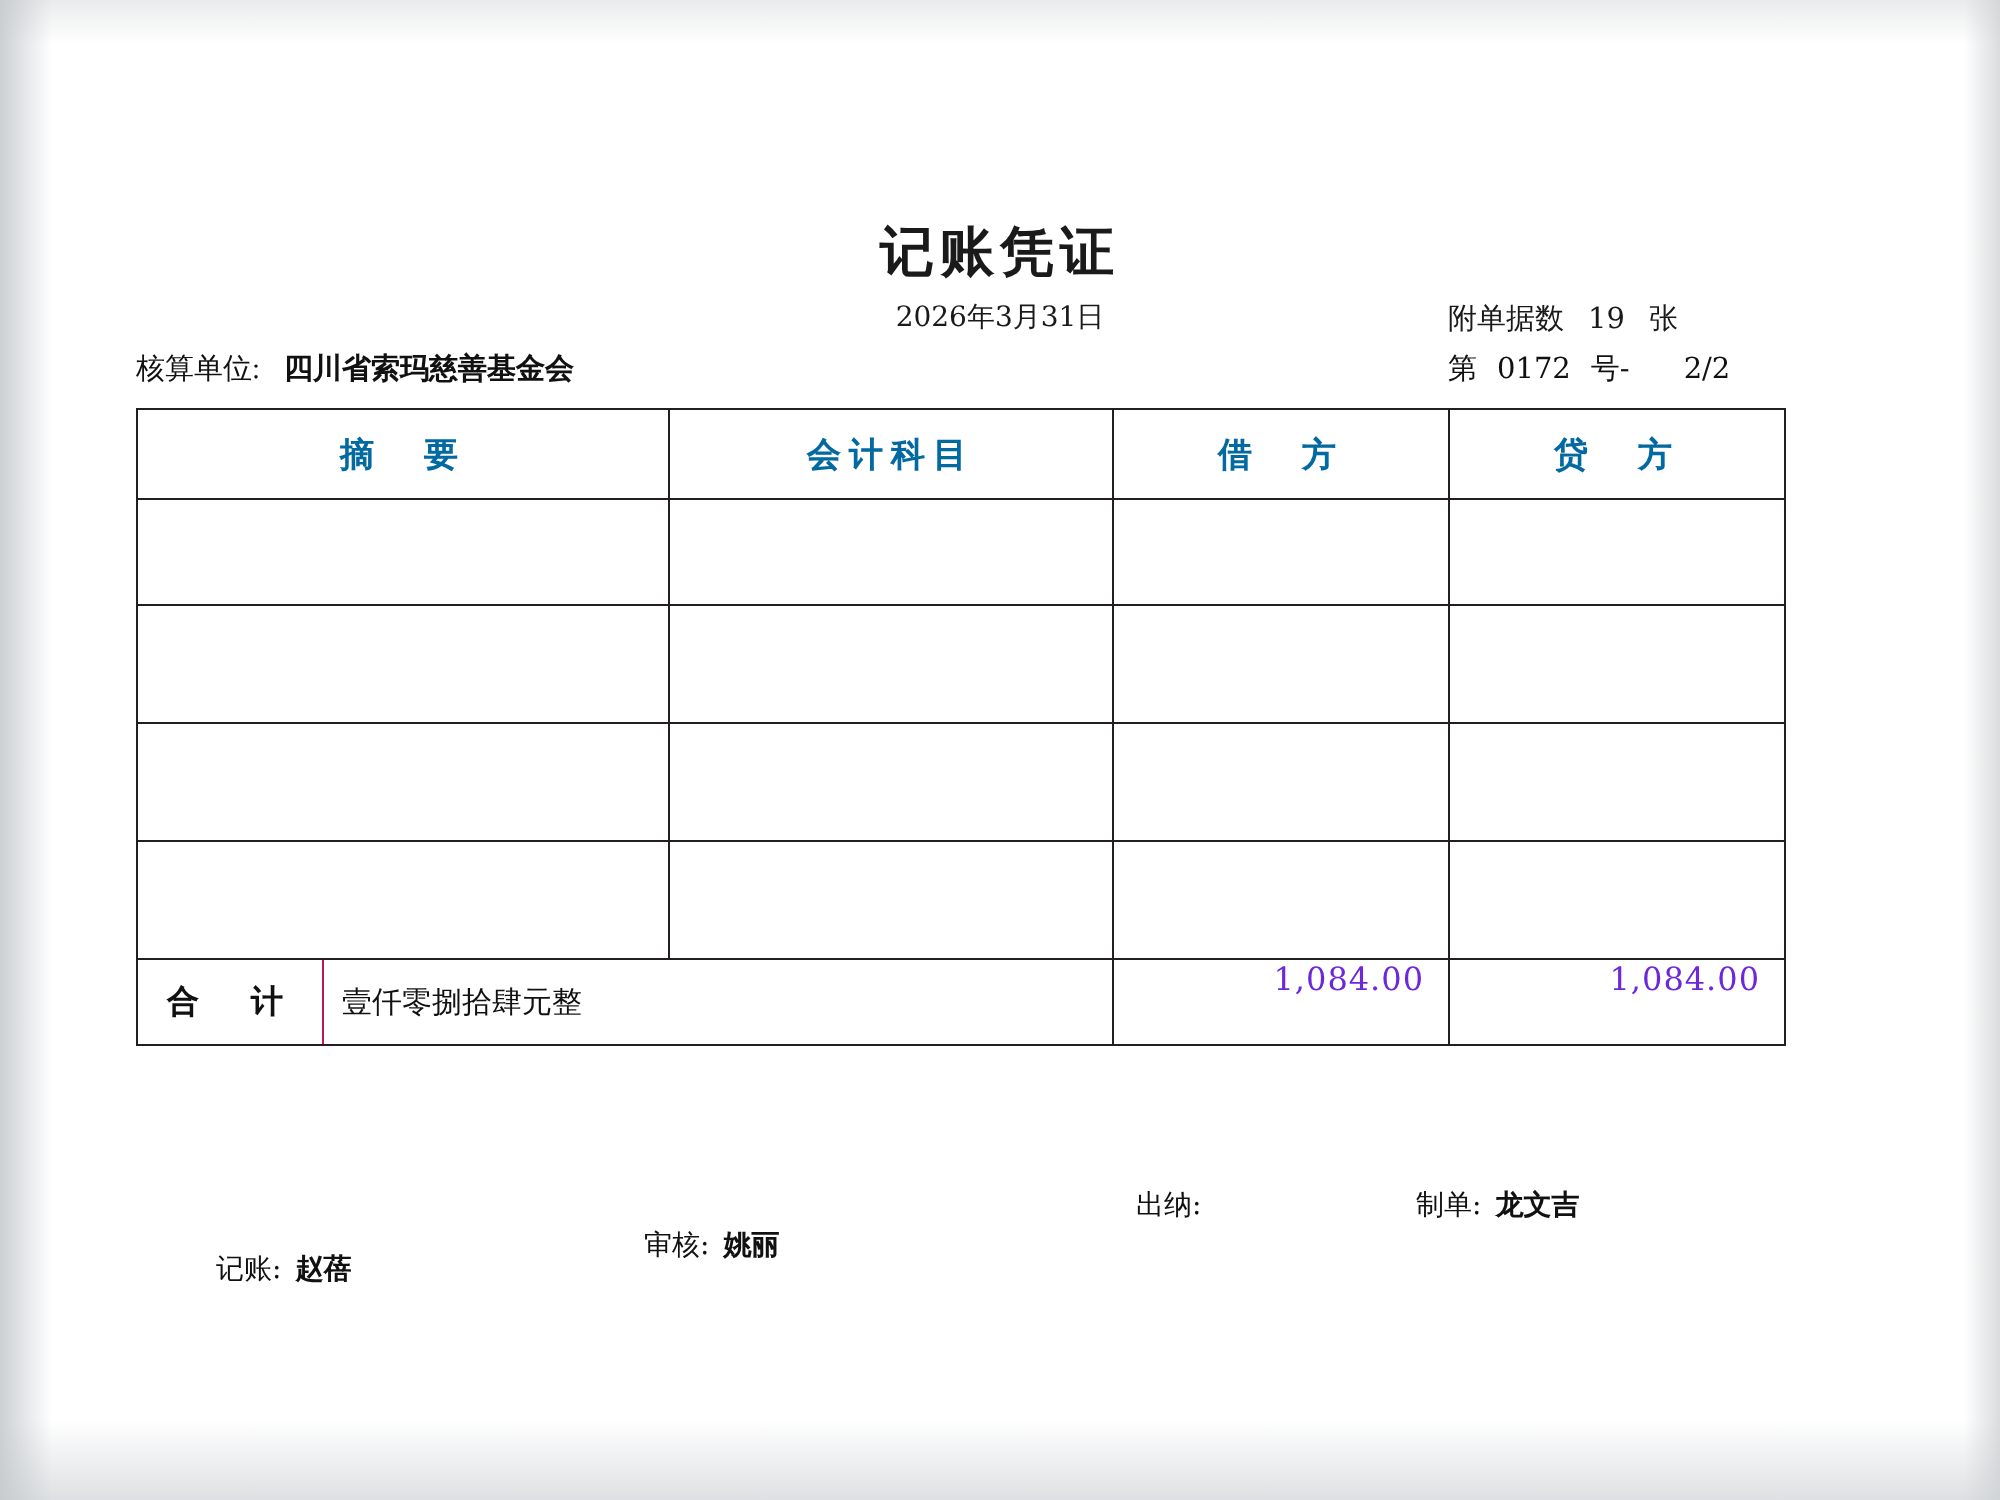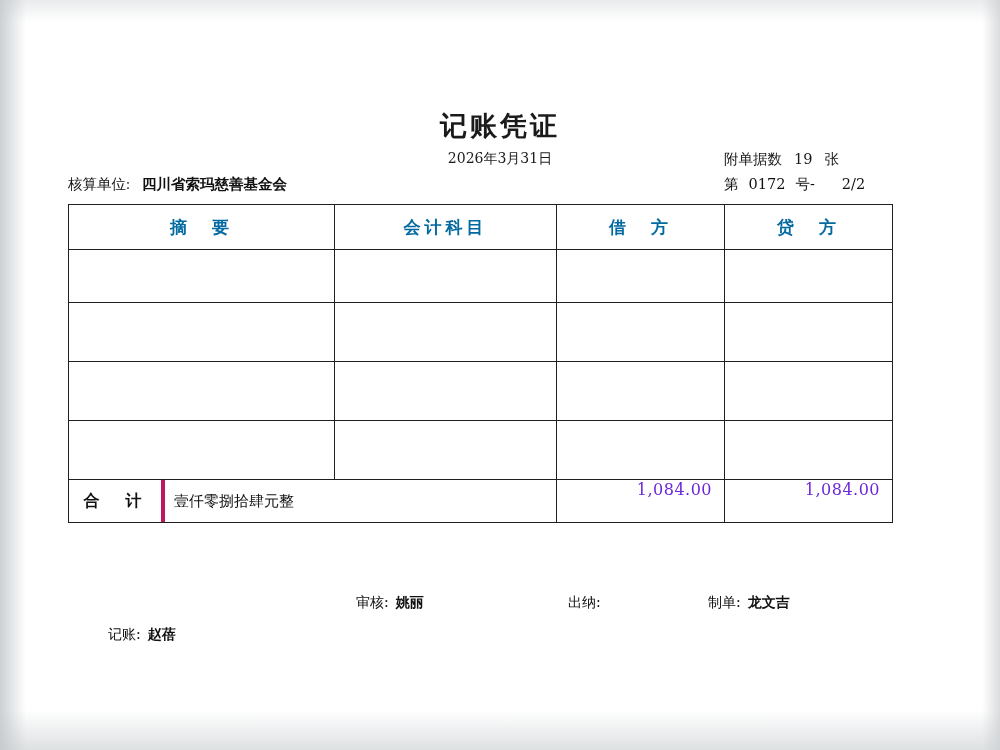--- a/index.html
+++ b/index.html
@@ -158,21 +158,21 @@
   .total-split .lbl {
     width: 92px;
     display: flex;
     align-items: center;
     justify-content: center;
     font-family: "DejaVu Serif", serif;
     font-weight: bold;
     font-size: 16px;
     letter-spacing: 5px;
     color: #111;
-    border-right: 4px solid #be185d;
+    border-right: 1px solid #be185d;
   }
   .total-split .words {
     flex: 1;
     display: flex;
     align-items: center;
     padding-left: 9px;
     font-family: "DejaVu Serif", serif;
     font-size: 15px;
     color: #111;
   }
@@ -202,21 +202,21 @@
   }
   .sig {
     position: absolute;
     white-space: nowrap;
   }
   .sig .name {
     font-weight: bold;
     margin-left: 7px;
   }
   .sig-keeper { left: 40px; margin-top: 32px; }
-  .sig-auditor { left: 288px; }
+  .sig-auditor { left: 254px; margin-top: 20px; }
   .sig-cashier { left: 500px; }
   .sig-maker  { left: 640px; }
 </style>
 </head>
 <body>
 
 <div id="sheet">
   <div id="content">
 
     <div class="doc-title">记账凭证</div>

